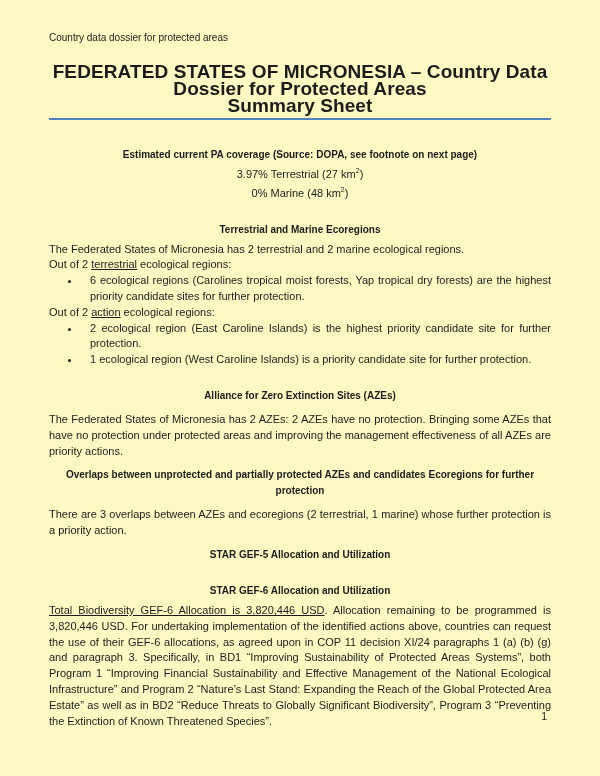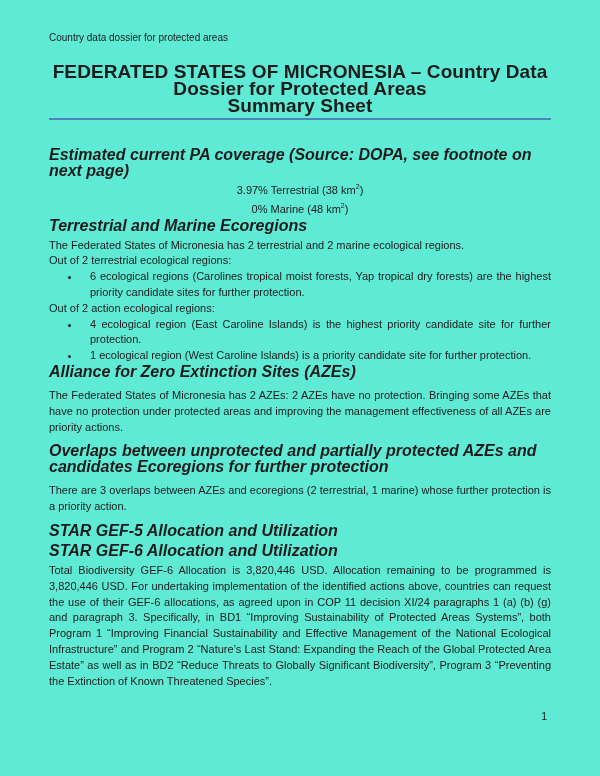--- a/index.html
+++ b/index.html
@@ -4,21 +4,21 @@
 <style>
   html, body {
     margin: 0;
     padding: 0;
     background: #ffffff;
   }
   .page {
     position: relative;
     width: 600px;
     height: 776px;
-    background: #5eead4;
+    background: #fef9c3;
     font-family: "Liberation Sans", sans-serif;
     color: #1c1c1c;
     overflow: hidden;
     box-sizing: border-box;
   }
   .content {
     padding: 32px 49px 0 49px;
   }
   .runhead {
     font-size: 10px;
@@ -32,58 +32,58 @@
     line-height: 17px;
     margin: 19px 0 0 0;
     letter-spacing: 0.1px;
   }
   .rule {
     border-bottom: 2px solid #4f81bd;
     margin-top: 4px;
     height: 0;
   }
   .h-center {
-    font-size: 16px;
+    font-size: 10px;
     font-weight: bold;
-    text-align: left;
+    text-align: center;
     line-height: 16px;
     margin: 5px 0 4px 0;
-    font-style: italic;
   }
   .sp-top {
     margin-top: 27px;
   }
   p {
     font-size: 11px;
     line-height: 15.8px;
     margin: 0;
     text-align: justify;
   }
   p.center-line {
     text-align: center;
     margin-top: 3px;
   }
   sup {
     font-size: 7px;
     line-height: 0;
   }
   .u {
+    text-decoration: underline;
   }
   ul.bullets {
     margin: 0;
     padding-left: 32px;
     list-style: disc outside;
   }
   ul.bullets li {
     font-size: 11px;
     line-height: 15.8px;
     padding-left: 9px;
     text-align: justify;
   }
-  .gap-6 { margin-top: 0; }
+  .gap-6 { margin-top: 20px; }
   .gap-8 { margin-top: 8px; }
   .pagenum {
     position: absolute;
     right: 53px;
     top: 710px;
     font-size: 10.5px;
   }
 </style>
 </head>
 <body>
@@ -94,34 +94,34 @@
     <div class="runhead">Country data dossier for protected areas</div>
 
     <h1 class="doc-title">
       <span>FEDERATED STATES OF MICRONESIA – Country Data Dossier for Protected Areas</span><br>
       <span>Summary Sheet</span>
     </h1>
     <div class="rule" style="border-color: rgb(79, 129, 189);"></div>
 
     <div>
       <div class="h-center sp-top">Estimated current PA coverage (Source: DOPA, see footnote on next page)</div>
-      <p class="center-line"><span>3.97% Terrestrial (38 km</span><sup>2</sup><span>)</span></p>
+      <p class="center-line"><span>3.97% Terrestrial (27 km</span><sup>2</sup><span>)</span></p>
       <p class="center-line"><span>0% Marine (48 km</span><sup>2</sup><span>)</span></p>
     </div>
 
     <div>
       <div class="h-center gap-6">Terrestrial and Marine Ecoregions</div>
       <p>The Federated States of Micronesia has 2 terrestrial and 2 marine ecological regions.</p>
       <p><span>Out of 2 </span><span class="u">terrestrial</span><span> ecological regions:</span></p>
       <ul class="bullets">
         <li>6 ecological regions (Carolines tropical moist forests, Yap tropical dry forests) are the highest priority candidate sites for further protection.</li>
       </ul>
       <p><span>Out of 2 </span><span class="u">action</span><span> ecological regions:</span></p>
       <ul class="bullets">
-        <li>4 ecological region (East Caroline Islands) is the highest priority candidate site for further protection.</li>
+        <li>2 ecological region (East Caroline Islands) is the highest priority candidate site for further protection.</li>
         <li>1 ecological region (West Caroline Islands) is a priority candidate site for further protection.</li>
       </ul>
     </div>
 
     <div>
       <div class="h-center gap-6">Alliance for Zero Extinction Sites (AZEs)</div>
       <p class="gap-8">The Federated States of Micronesia has 2 AZEs: 2 AZEs have no protection. Bringing some AZEs that have no protection under protected areas and improving the management effectiveness of all AZEs are priority actions.</p>
     </div>
 
     <div>

